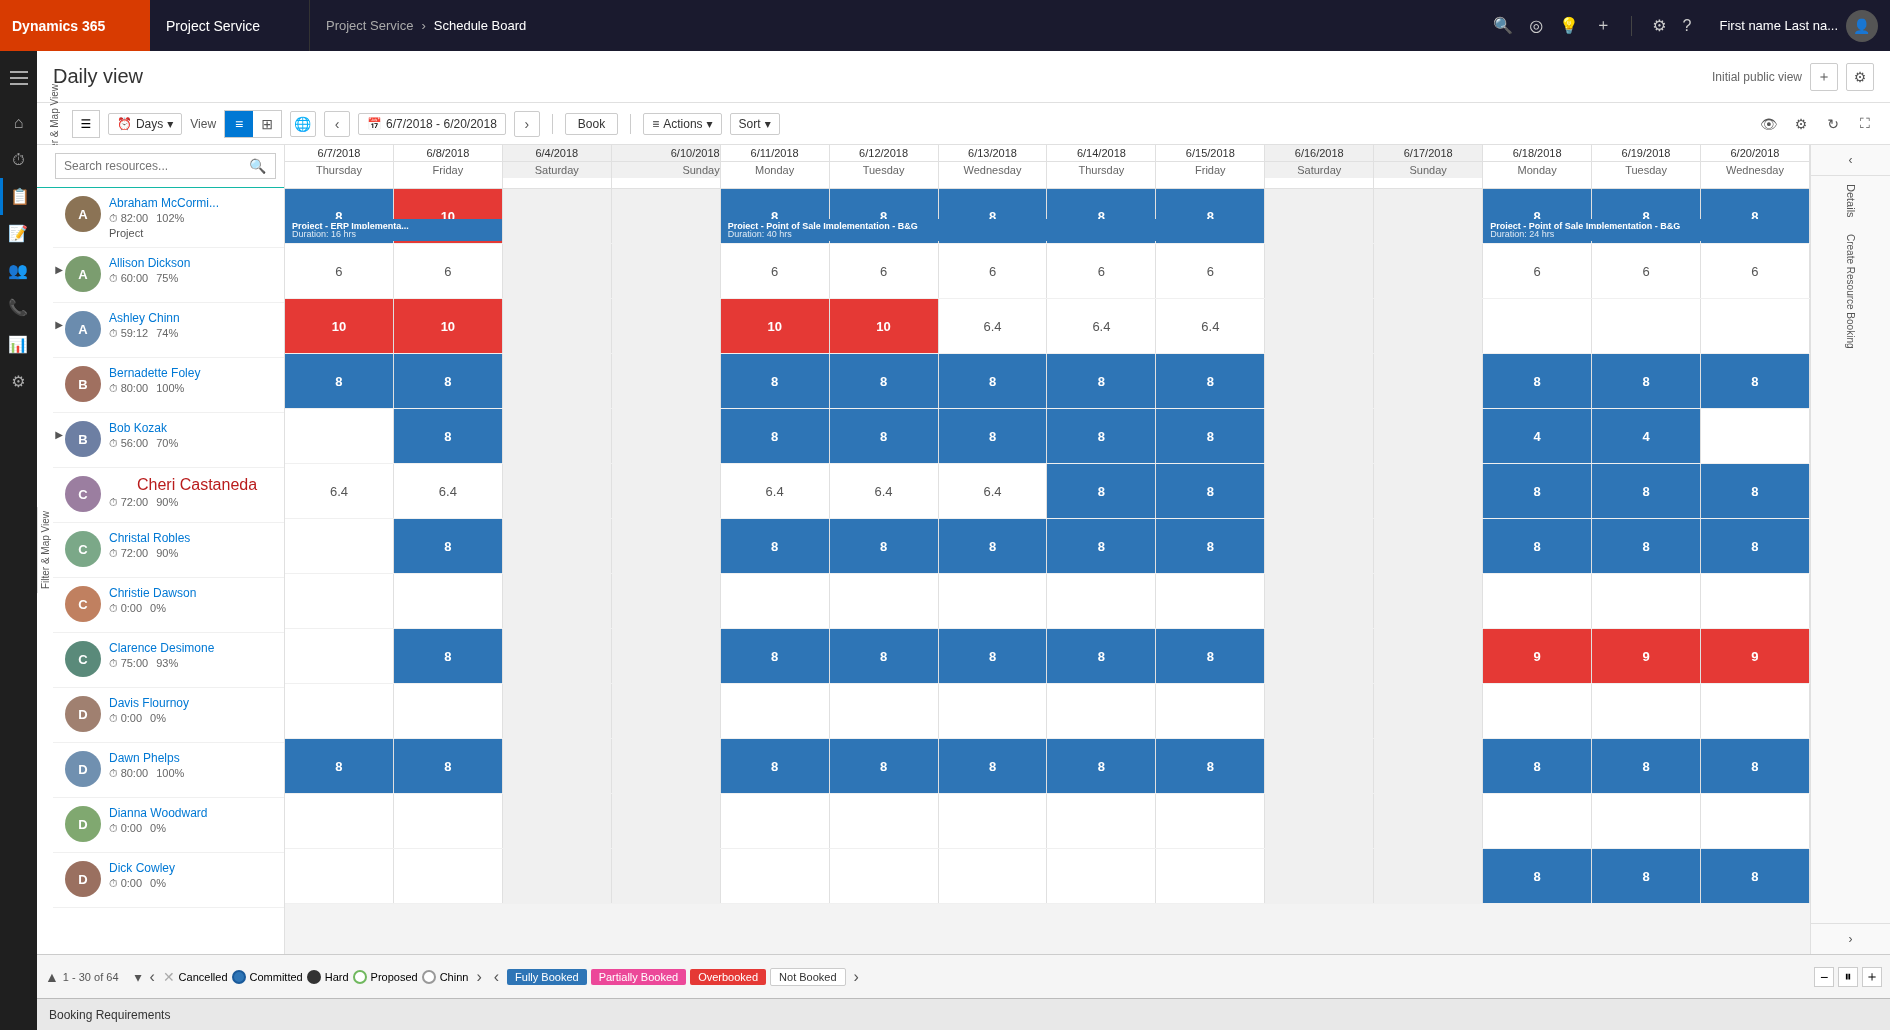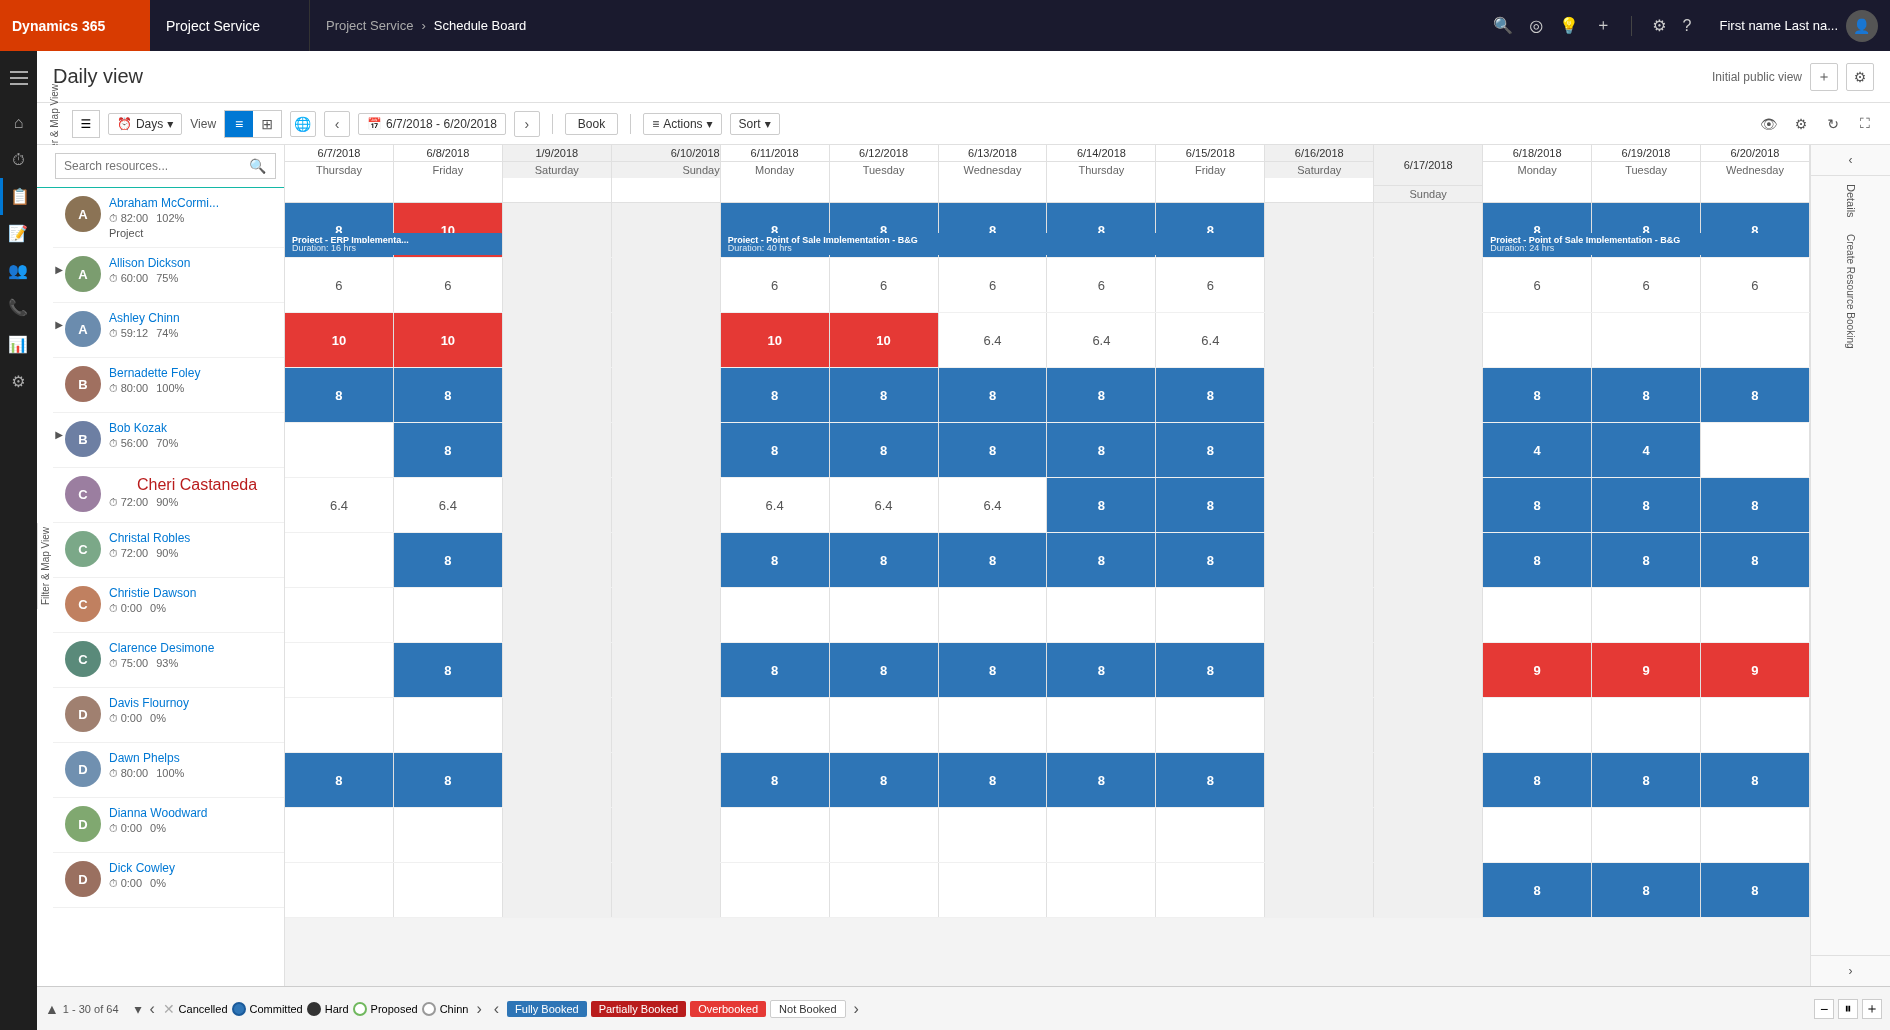--- a/index.html
+++ b/index.html
@@ -358,21 +358,21 @@
       <div id="date-headers" style="display:flex;background:white;border-bottom:1px solid #e0e0e0;min-height:44px;">
       <div style="flex: 1 1 0%; min-width: 82px; text-align: center; border-right: 1px solid rgb(224, 224, 224);">
     <div style="padding:2px 0;font-size:11px;color:#333;border-bottom:1px solid #e0e0e0;font-weight:500;">6/7/2018</div>
     <div style="padding:2px 0;font-size:11px;color:#666;">Thursday</div>
   </div>
           <div style="flex: 1 1 0%; min-width: 82px; text-align: center; border-right: 1px solid rgb(224, 224, 224);">
     <div style="padding:2px 0;font-size:11px;color:#333;border-bottom:1px solid #e0e0e0;font-weight:500;">6/8/2018</div>
     <div style="padding:2px 0;font-size:11px;color:#666;">Friday</div>
   </div>
           <div style="flex: 1 1 0%; min-width: 82px; text-align: center; border-right: 1px solid rgb(224, 224, 224);">
-    <div style="padding:2px 0;font-size:11px;color:#333;border-bottom:1px solid #e0e0e0;font-weight:500;background:#f0f0f0">1/9/2018</div>
+    <div style="padding:2px 0;font-size:11px;color:#333;border-bottom:1px solid #e0e0e0;font-weight:500;background:#f0f0f0">6/4/2018</div>
     <div style="padding:2px 0;font-size:11px;color:#666;background:#f0f0f0">Saturday</div>
   </div>
           <div style="flex: 1 1 0%; min-width: 82px; text-align: right; border-right: 1px solid rgb(224, 224, 224);">
     <div style="padding:2px 0;font-size:11px;color:#333;border-bottom:1px solid #e0e0e0;font-weight:500;background:#f0f0f0">6/10/2018</div>
     <div style="padding:2px 0;font-size:11px;color:#666;background:#f0f0f0">Sunday</div>
   </div>
           <div style="flex: 1 1 0%; min-width: 82px; text-align: center; border-right: 1px solid rgb(224, 224, 224);">
     <div style="padding:2px 12px;font-size:11px;color:#333;border-bottom:1px solid #e0e0e0;font-weight:500;">6/11/2018</div>
     <div style="padding:2px 0;font-size:11px;color:#666;">Monday</div>
   </div>
@@ -390,21 +390,21 @@
   </div>
           <div style="flex: 1 1 0%; min-width: 82px; text-align: center; border-right: 1px solid rgb(224, 224, 224);">
     <div style="padding:2px 0;font-size:11px;color:#333;border-bottom:1px solid #e0e0e0;font-weight:500;">6/15/2018</div>
     <div style="padding:2px 0;font-size:11px;color:#666;">Friday</div>
   </div>
           <div style="flex: 1 1 0%; min-width: 82px; text-align: center; border-right: 1px solid rgb(224, 224, 224);">
     <div style="padding:2px 0;font-size:11px;color:#333;border-bottom:1px solid #e0e0e0;font-weight:500;background:#f0f0f0">6/16/2018</div>
     <div style="padding:2px 0;font-size:11px;color:#666;background:#f0f0f0">Saturday</div>
   </div>
           <div style="flex: 1 1 0%; min-width: 82px; text-align: center; border-right: 1px solid rgb(224, 224, 224);">
-    <div style="padding:14px 0;font-size:11px;color:#333;border-bottom:1px solid #e0e0e0;font-weight:500;background:#f0f0f0">6/17/2018</div>
+    <div style="padding:2px 0;font-size:11px;color:#333;border-bottom:1px solid #e0e0e0;font-weight:500;background:#f0f0f0">6/17/2018</div>
     <div style="padding:2px 0;font-size:11px;color:#666;background:#f0f0f0">Sunday</div>
   </div>
           <div style="flex: 1 1 0%; min-width: 82px; text-align: center; border-right: 1px solid rgb(224, 224, 224);">
     <div style="padding:2px 0;font-size:11px;color:#333;border-bottom:1px solid #e0e0e0;font-weight:500;">6/18/2018</div>
     <div style="padding:2px 0;font-size:11px;color:#666;">Monday</div>
   </div>
           <div style="flex: 1 1 0%; min-width: 82px; text-align: center; border-right: 1px solid rgb(224, 224, 224);">
     <div style="padding:2px 0;font-size:11px;color:#333;border-bottom:1px solid #e0e0e0;font-weight:500;">6/19/2018</div>
     <div style="padding:2px 0;font-size:11px;color:#666;">Tuesday</div>
   </div>
@@ -676,26 +676,29 @@
     </div>
     <div class="legend-item">
       <span style="width:14px;height:14px;border-radius:50%;background:white;border:2px solid #999;display:inline-block;"></span>
       <span>Chinn</span>
     </div>
 
     <span style="margin:0 4px;color:#555;cursor:pointer;font-size:16px;">›</span>
     <span style="margin:0 4px;color:#555;cursor:pointer;font-size:16px;">‹</span>
 
     <span style="padding:2px 8px;background:#2e75b6;color:white;border-radius:2px;font-size:11px;">Fully Booked</span>
-    <span style="padding:2px 8px;background:#b91c1c;color:white;border-radius:2px;font-size:11px;">Partially Booked</span>
+    <span style="padding:2px 8px;background:#ec4899;color:white;border-radius:2px;font-size:11px;">Partially Booked</span>
     <span style="padding:2px 8px;background:#e53935;color:white;border-radius:2px;font-size:11px;">Overbooked</span>
     <span style="padding:2px 8px;background:white;color:#333;border:1px solid #ccc;border-radius:2px;font-size:11px;">Not Booked</span>
 
     <span style="margin:0 4px;color:#555;cursor:pointer;font-size:16px;">›</span>
 
     <div style="margin-left:auto;display:flex;align-items:center;gap:4px;">
       <div style="width:20px;height:20px;display:flex;align-items:center;justify-content:center;border:1px solid #ccc;cursor:pointer;background:white;font-size:14px;">−</div>
       <div style="width:20px;height:20px;display:flex;align-items:center;justify-content:center;border:1px solid #ccc;cursor:pointer;background:white;font-size:14px;">⏸</div>
       <div style="width:20px;height:20px;display:flex;align-items:center;justify-content:center;border:1px solid #ccc;cursor:pointer;background:white;font-size:14px;">＋</div>
     </div>
   </div>
 
+  <div style="height:32px;background:#e8e8e8;border-top:1px solid #bbb;display:flex;align-items:center;padding:0 12px;">
+    <span style="font-size:12px;color:#333;">Booking Requirements</span>
+  </div>
 </div>
 
 </body></html>

